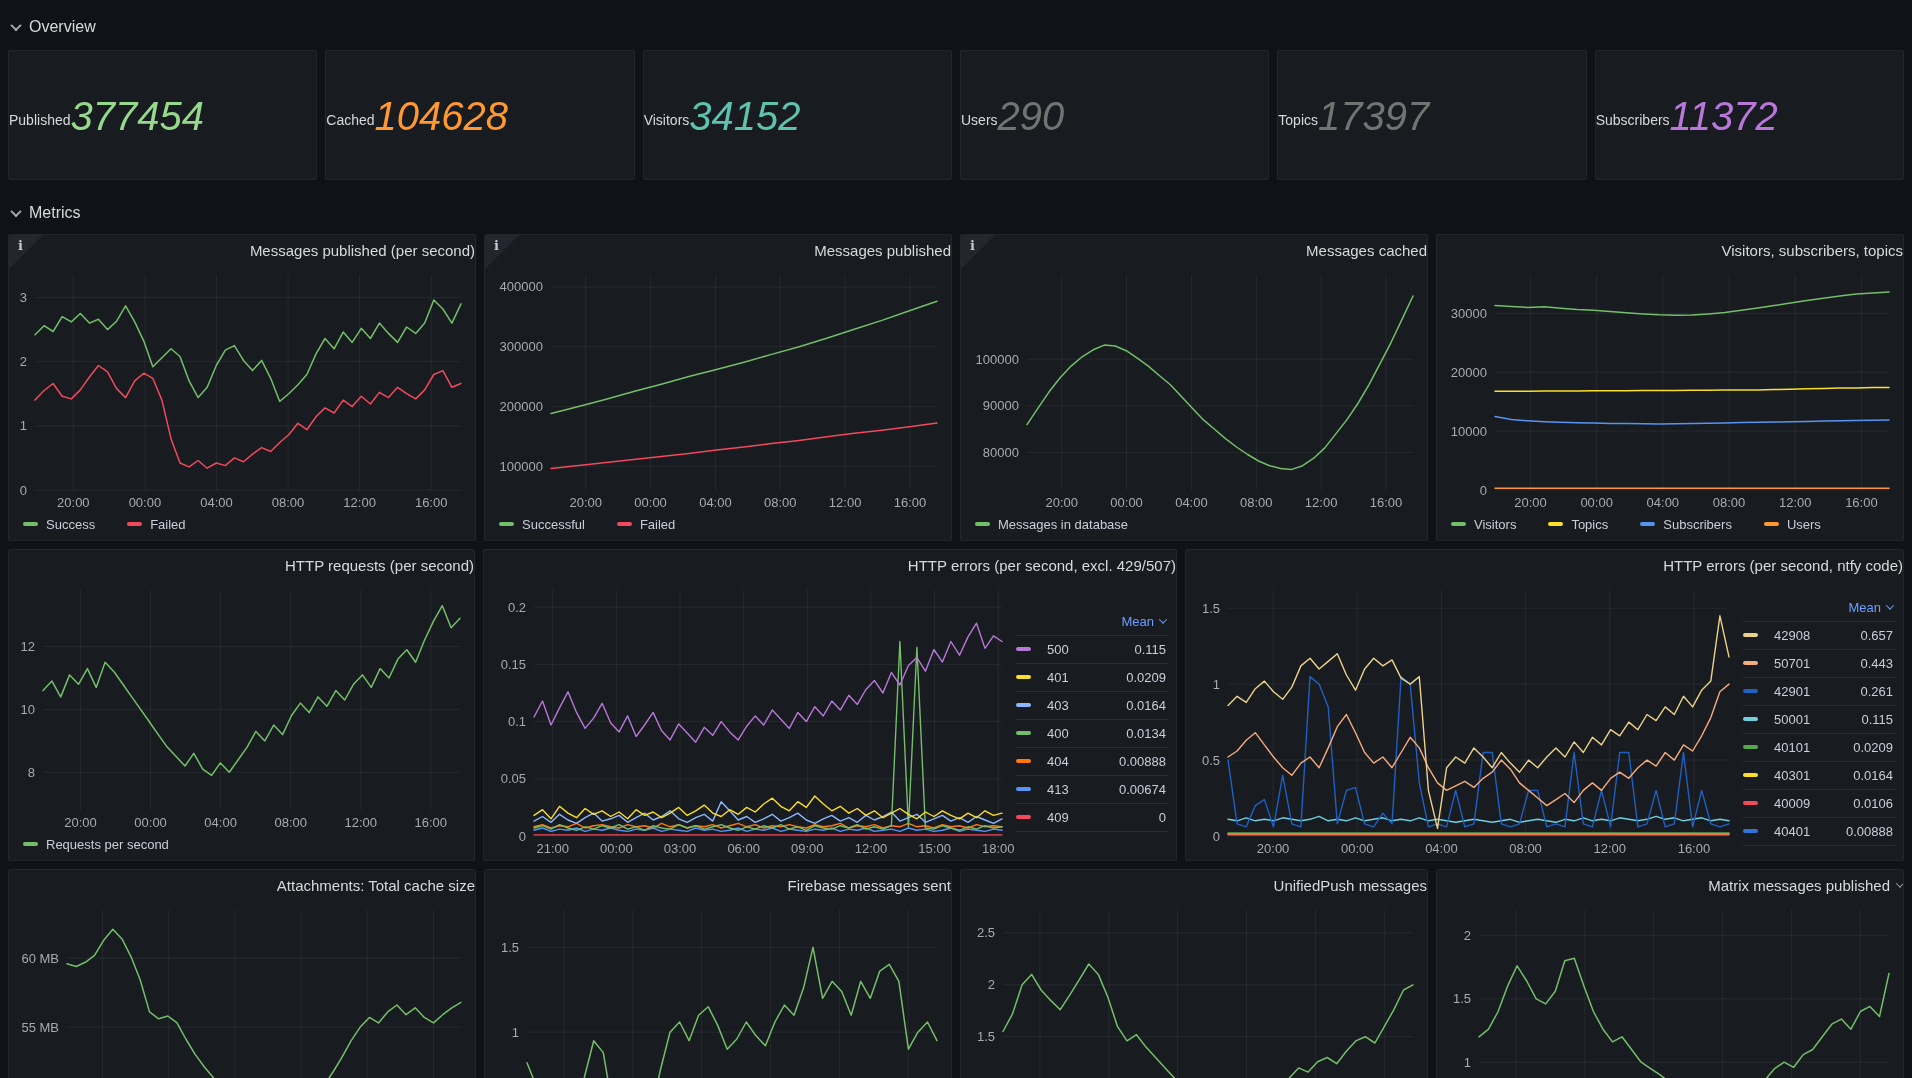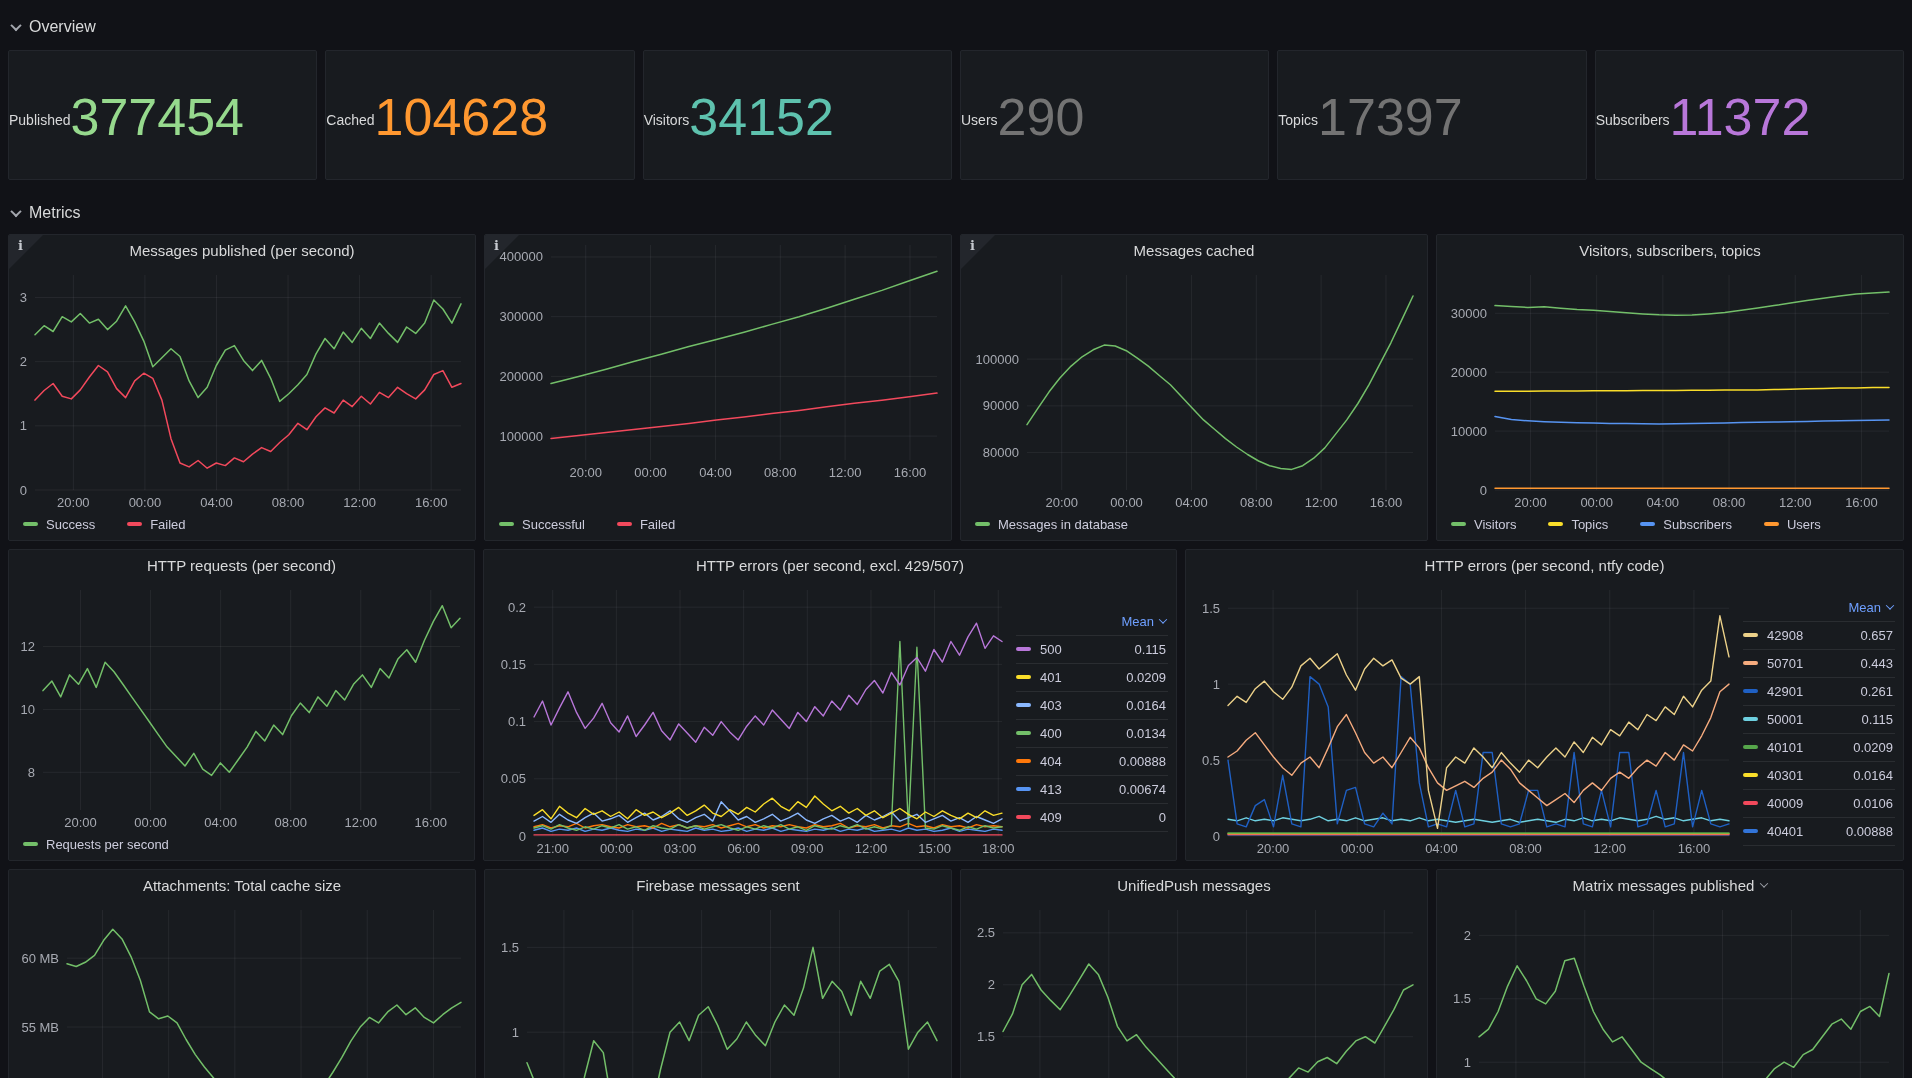--- a/index.html
+++ b/index.html
@@ -5,35 +5,35 @@
   *{margin:0;padding:0;box-sizing:border-box;}
   html,body{width:1912px;height:1078px;overflow:hidden;}
   body{background:#111217;font-family:"Liberation Sans",sans-serif;color:#CCCCDC;padding:8px;}
   .section-header{display:flex;align-items:center;gap:9px;font-size:16px;font-weight:500;color:#D8D9DA;cursor:pointer;}
   .hdr1{margin:10px 0 14px 4px;}
   .hdr2{margin:24px 0 12px 4px;}
   .sec-chev{width:8px;height:8px;border-left:2px solid #A4A7AE;border-bottom:2px solid #A4A7AE;transform:rotate(-45deg) translate(1px,-1px);}
   .stats-row{display:grid;grid-template-columns:repeat(6,1fr);gap:8px;height:130px;}
   .stat-panel{background:#181B1F;border:1px solid #23262C;border-radius:2px;display:flex;flex-direction:row;align-items:center;padding-top:9px;}
   .stat-label{font-size:14px;color:#D8D9DA;font-weight:500;}
-  .stat-value{flex:1;display:flex;align-items:center;margin-top:-6px;font-size:52px;font-weight:500;}
+  .stat-value{flex:1;display:flex;align-items:center;margin-top:-6px;font-size:40px;font-weight:500;font-style:italic;}
   .row{display:grid;gap:8px;margin-top:8px;}
   .row1,.row3{grid-template-columns:repeat(4,1fr);height:307px;}
   .row2{grid-template-columns:467fr 694fr 719fr;height:312px;}
   .panel{position:relative;background:#181B1F;border:1px solid #23262C;border-radius:2px;display:flex;flex-direction:column;overflow:hidden;}
-  .panel-title{flex:none;height:30px;display:flex;align-items:center;justify-content:center;gap:7px;font-size:15px;font-weight:500;color:#D8D9DA;cursor:pointer;}
+  .panel-title{flex:none;height:30px;display:flex;align-items:center;justify-content:flex-end;gap:7px;font-size:15px;font-weight:500;color:#D8D9DA;cursor:pointer;}
   .panel-content{flex:1;display:flex;min-height:0;}
   .chart-col{flex:1;display:flex;flex-direction:column;min-width:0;}
   .chart-body{flex:1;min-height:0;position:relative;overflow:hidden;}
   .legend-list{flex:none;display:flex;align-items:center;gap:32px;height:26px;padding:0 6px 6px 14px;font-size:13px;color:#CCCCDC;}
   .lg-item{display:inline-flex;align-items:center;cursor:pointer;white-space:nowrap;}
   .swatch{display:inline-block;width:15px;height:4px;border-radius:2px;margin-right:8px;}
   .legend-table{flex:none;width:152px;align-self:center;margin-right:8px;font-size:13px;color:#CCCCDC;border-bottom:1px solid rgba(204,204,220,0.10);}
   .lt-head{display:flex;align-items:center;justify-content:flex-end;height:26px;color:#6E9FFF;font-weight:500;cursor:pointer;padding-right:2px;}
-  .lt-row{display:flex;align-items:center;height:28px;gap:9px;border-top:1px solid rgba(204,204,220,0.10);cursor:pointer;}
+  .lt-row{display:flex;align-items:center;height:28px;gap:16px;border-top:1px solid rgba(204,204,220,0.10);cursor:pointer;}
   .lt-row .swatch{margin-right:0;}
   .lt-val{margin-left:auto;padding-right:2px;}
   .chev{display:inline-block;width:6px;height:6px;border-left:1.6px solid currentColor;border-bottom:1.6px solid currentColor;transform:rotate(-45deg) translate(1px,-1px);}
   .title-chev{color:#9DA0A8;}
   .mean-chev{margin-left:6px;margin-bottom:2px;}
   .corner-tri{position:absolute;top:0;left:0;width:0;height:0;border-top:34px solid #23262C;border-right:34px solid transparent;z-index:3;cursor:pointer;}
   .corner-i{position:absolute;top:3px;left:9px;z-index:4;font-family:"DejaVu Serif",serif;font-weight:700;font-size:13px;color:#C7CAD0;pointer-events:none;}
   svg text{font-family:"Liberation Sans",sans-serif;}
 </style>
 </head>
@@ -121,20 +121,23 @@
               <span class="swatch" style="background: rgb(242, 73, 92);"></span>
               <span class="lg-label">Failed</span>
             </span>
           </div>
         </div>
       </div>
   <div class="corner-tri"></div>
       <div class="corner-i">i</div>
     </div>
   <div class="panel">
+    <div class="panel-title">
+        <span>Messages published</span>
+      </div>
     <div class="panel-content">
         <div class="chart-col">
           <div class="chart-body"><svg width="466" height="249" viewBox="0 0 466 249">
               <defs>
                 <clipPath id="clip1">
                   <rect x="65" y="6" width="394" height="223"></rect>
                 </clipPath>
               </defs>
               <line x1="66" y1="201.11111111111111" x2="452" y2="201.11111111111111" stroke="rgba(204,204,220,0.08)" stroke-width="1"></line>
               <text x="58" y="205.61111111111111" text-anchor="end" fill="#A7AAB2" font-size="13">100000</text>

